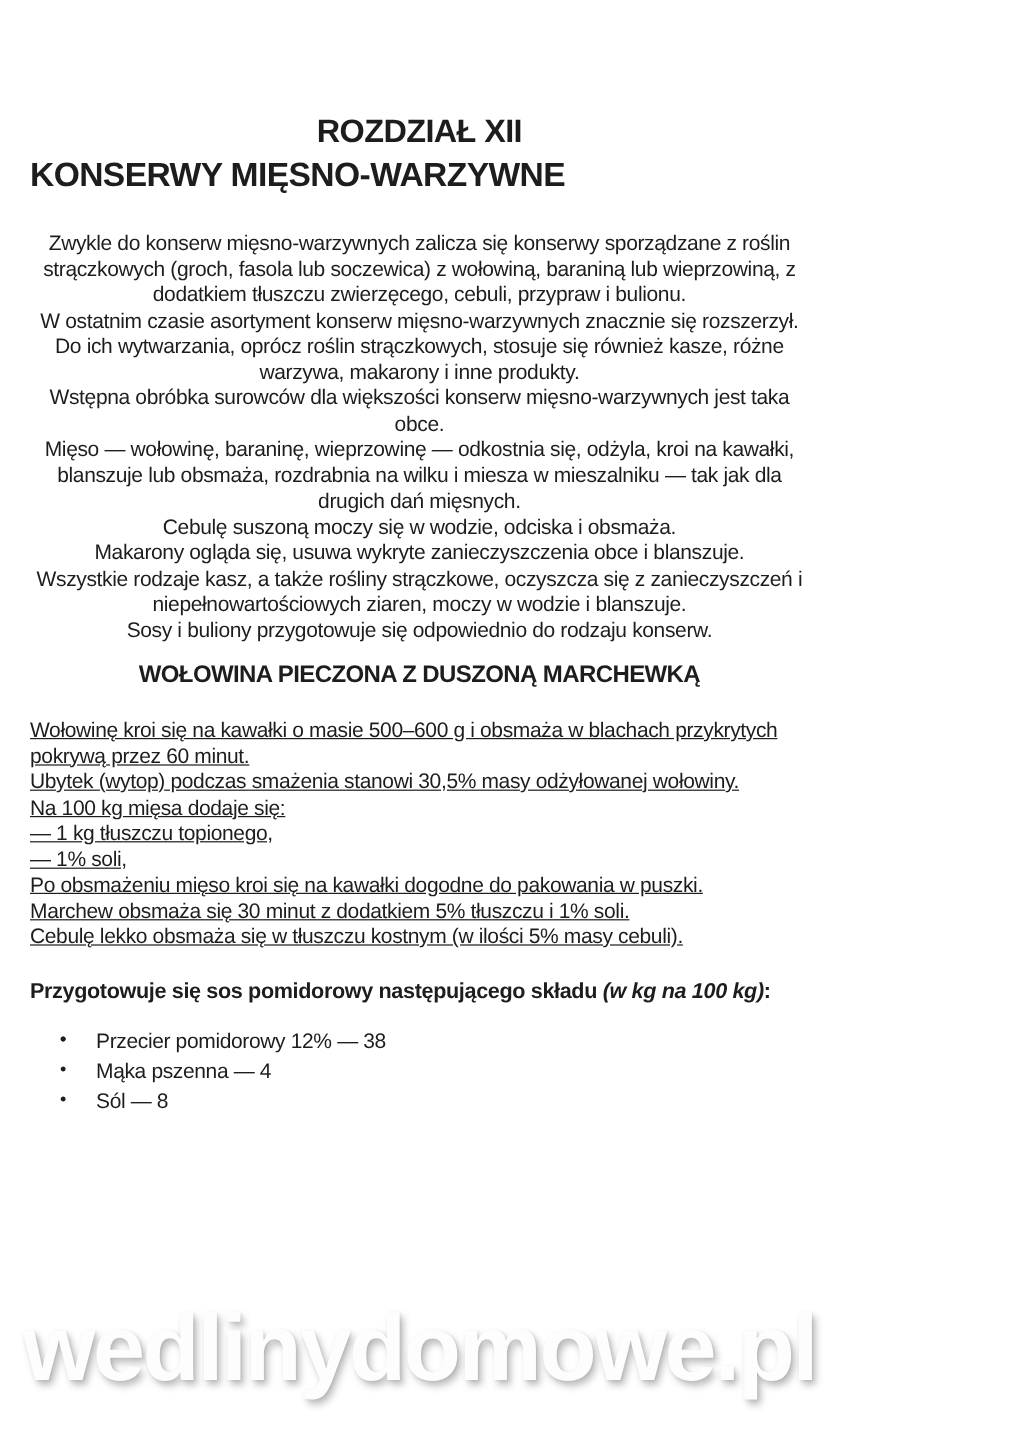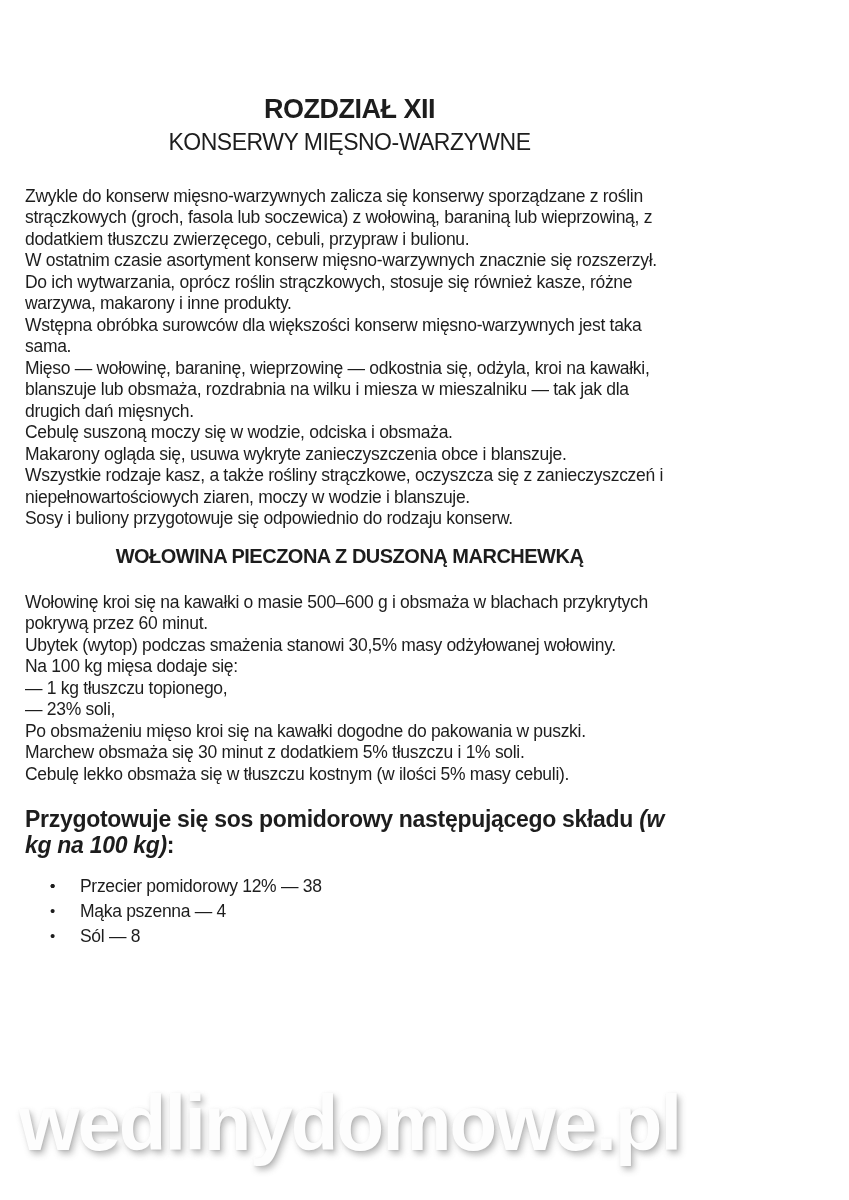--- a/index.html
+++ b/index.html
@@ -24,51 +24,53 @@
   .chapter-title {
     margin: 0;
     font-size: 27px;
     font-weight: bold;
     text-align: center;
     line-height: 1.15;
     letter-spacing: -0.5px;
   }
   .chapter-subtitle {
     margin: 3px 0 0 0;
-    font-size: 23px;
-    font-weight: normal;
-    text-align: center;
+    font-size: 28px;
+    font-weight: bold;
+    text-align: left;
     line-height: 1.25;
     letter-spacing: -0.5px;
   }
   .body-text {
     font-size: 17.5px;
     line-height: 21.5px;
     letter-spacing: -0.3px;
   }
   .intro {
     margin-top: 29px;
+    text-align: center;
   }
   .intro p, .recipe-block p {
     margin: 0;
   }
   .recipe-heading {
     margin: 14px 0 0 0;
     font-size: 20px;
     font-weight: bold;
     text-align: center;
     line-height: 1.25;
     letter-spacing: -0.5px;
   }
   .recipe-block {
     margin-top: 23px;
+    text-decoration: underline;
   }
   .sauce-heading {
     margin: 21px 0 0 0;
-    font-size: 23px;
+    font-size: 18px;
     font-weight: bold;
     line-height: 26px;
     letter-spacing: -0.3px;
   }
   .sauce-heading .note {
     font-style: italic;
   }
   .ingredient-list {
     list-style: none;
     margin: 16px 0 0 0;
@@ -106,36 +108,36 @@
 
 <div class="page">
   <div class="content">
 
     <h1 class="chapter-title">ROZDZIAŁ XII</h1>
     <h2 class="chapter-subtitle">KONSERWY MIĘSNO-WARZYWNE</h2>
 
     <div class="intro body-text">
       <p>Zwykle do konserw mięsno-warzywnych zalicza się konserwy sporządzane z roślin strączkowych (groch, fasola lub soczewica) z wołowiną, baraniną lub wieprzowiną, z dodatkiem tłuszczu zwierzęcego, cebuli, przypraw i bulionu.</p>
       <p>W ostatnim czasie asortyment konserw mięsno-warzywnych znacznie się rozszerzył. Do ich wytwarzania, oprócz roślin strączkowych, stosuje się również kasze, różne warzywa, makarony i inne produkty.</p>
-      <p>Wstępna obróbka surowców dla większości konserw mięsno-warzywnych jest taka sama.</p>
+      <p>Wstępna obróbka surowców dla większości konserw mięsno-warzywnych jest taka obce.</p>
       <p>Mięso — wołowinę, baraninę, wieprzowinę — odkostnia się, odżyla, kroi na kawałki, blanszuje lub obsmaża, rozdrabnia na wilku i miesza w mieszalniku — tak jak dla drugich dań mięsnych.</p>
       <p>Cebulę suszoną moczy się w wodzie, odciska i obsmaża.</p>
       <p>Makarony ogląda się, usuwa wykryte zanieczyszczenia obce i blanszuje.</p>
       <p>Wszystkie rodzaje kasz, a także rośliny strączkowe, oczyszcza się z zanieczyszczeń i niepełnowartościowych ziaren, moczy w wodzie i blanszuje.</p>
       <p>Sosy i buliony przygotowuje się odpowiednio do rodzaju konserw.</p>
     </div>
 
     <h2 class="recipe-heading">WOŁOWINA PIECZONA Z DUSZONĄ MARCHEWKĄ</h2>
 
     <div class="recipe-block body-text">
       <p>Wołowinę kroi się na kawałki o masie 500–600 g i obsmaża w blachach przykrytych pokrywą przez 60 minut.</p>
       <p>Ubytek (wytop) podczas smażenia stanowi 30,5% masy odżyłowanej wołowiny.</p>
       <p>Na 100 kg mięsa dodaje się:</p>
       <p>— 1 kg tłuszczu topionego,</p>
-      <p>— 23% soli,</p>
+      <p>— 1% soli,</p>
       <p>Po obsmażeniu mięso kroi się na kawałki dogodne do pakowania w puszki.</p>
       <p>Marchew obsmaża się 30 minut z dodatkiem 5% tłuszczu i 1% soli.</p>
       <p>Cebulę lekko obsmaża się w tłuszczu kostnym (w ilości 5% masy cebuli).</p>
     </div>
 
     <h3 class="sauce-heading"><span>Przygotowuje się sos pomidorowy następującego składu </span><span class="note">(w kg na 100 kg)</span><span>:</span></h3>
 
     <ul class="ingredient-list body-text">
       <li><span class="bullet">•</span></li>
       <li><span class="bullet">•</span><span>Przecier pomidorowy 12% — 38</span></li>

